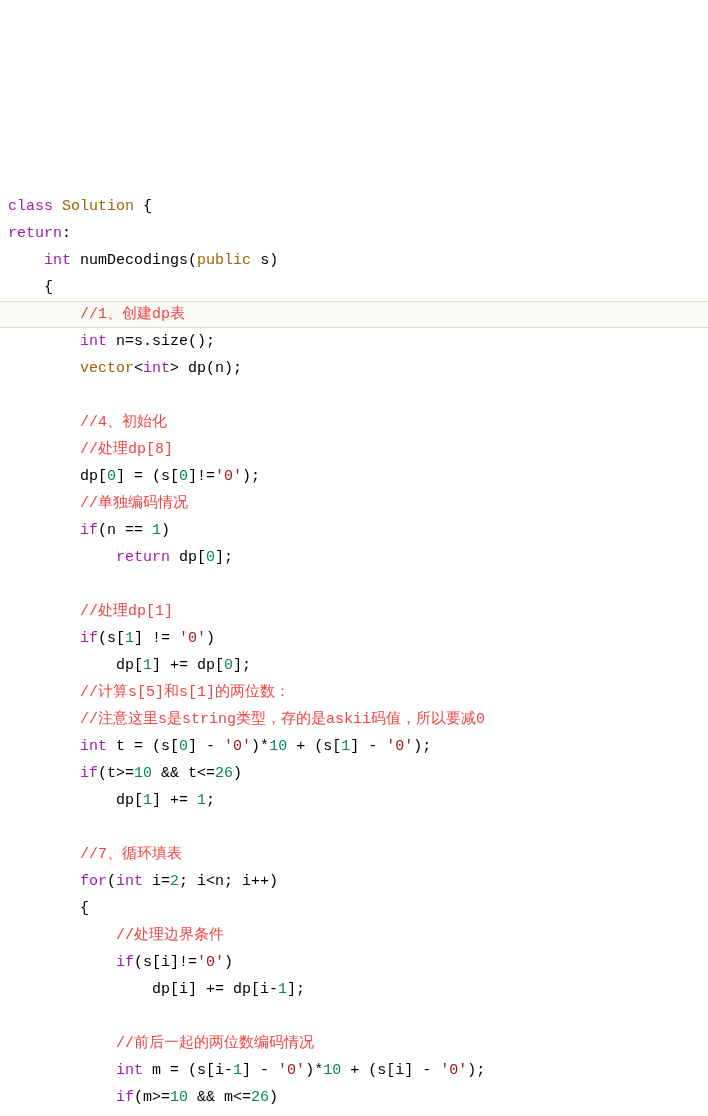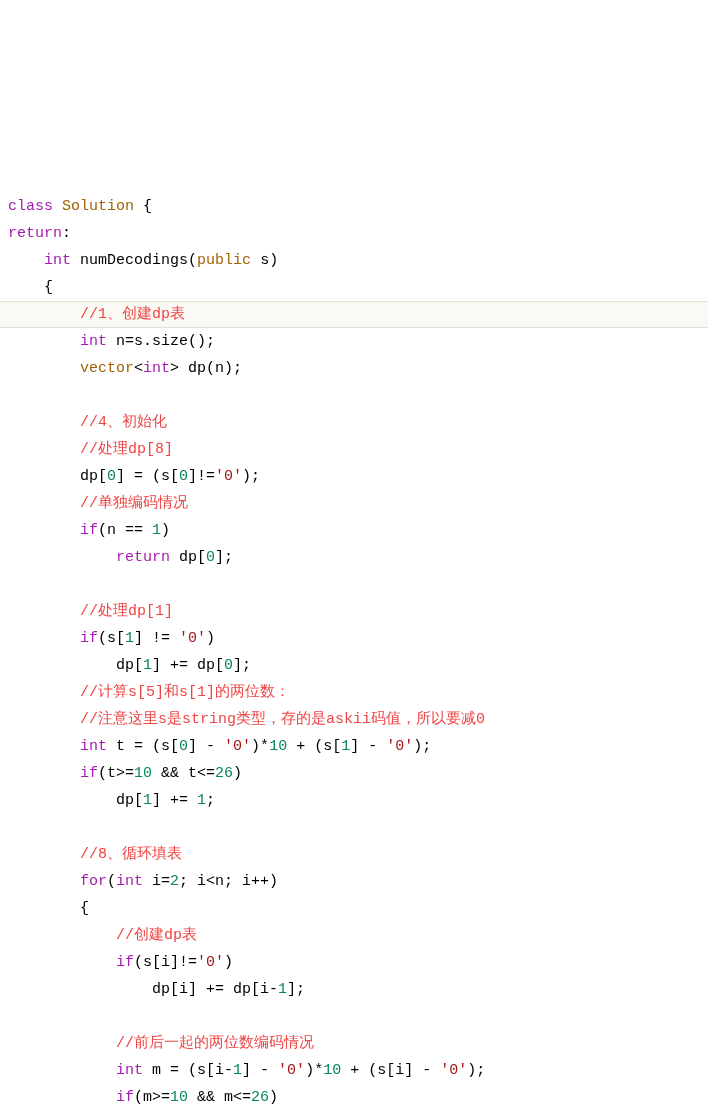--- a/index.html
+++ b/index.html
@@ -60,24 +60,24 @@
 
         <span class="comment">//处理dp[1]</span>
         <span class="kw">if</span><span>(s[</span><span class="num">1</span><span>] != </span><span class="str">'0'</span><span>)</span>
             <span>dp[</span><span class="num">1</span><span>] += dp[</span><span class="num">0</span><span>];</span>
         <span class="comment">//计算s[5]和s[1]的两位数：</span>
         <span class="comment">//注意这里s是string类型，存的是askii码值，所以要减0</span>
         <span class="kw">int</span> <span>t = (s[</span><span class="num">0</span><span>] - </span><span class="str">'0'</span><span>)*</span><span class="num">10</span><span> + (s[</span><span class="num">1</span><span>] - </span><span class="str">'0'</span><span>);</span>
         <span class="kw">if</span><span>(t&gt;=</span><span class="num">10</span><span> &amp;&amp; t&lt;=</span><span class="num">26</span><span>)</span>
             <span>dp[</span><span class="num">1</span><span>] += </span><span class="num">1</span><span>;</span>
 
-        <span class="comment">//8、循环填表</span>
+        <span class="comment">//7、循环填表</span>
         <span class="kw">for</span><span>(</span><span class="kw">int</span> <span>i=</span><span class="num">2</span><span>; i&lt;n; i++)</span>
         <span>{</span>
-            <span class="comment">//创建dp表</span>
+            <span class="comment">//处理边界条件</span>
             <span class="kw">if</span><span>(s[i]!=</span><span class="str">'0'</span><span>)</span>
                 <span>dp[i] += dp[i-</span><span class="num">1</span><span>];</span>
 
             <span class="comment">//前后一起的两位数编码情况</span>
             <span class="kw">int</span> <span>m = (s[i-</span><span class="num">1</span><span>] - </span><span class="str">'0'</span><span>)*</span><span class="num">10</span><span> + (s[i] - </span><span class="str">'0'</span><span>);</span>
             <span class="kw">if</span><span>(m&gt;=</span><span class="num">10</span><span> &amp;&amp; m&lt;=</span><span class="num">26</span><span>)</span>
                 
         
 
         

